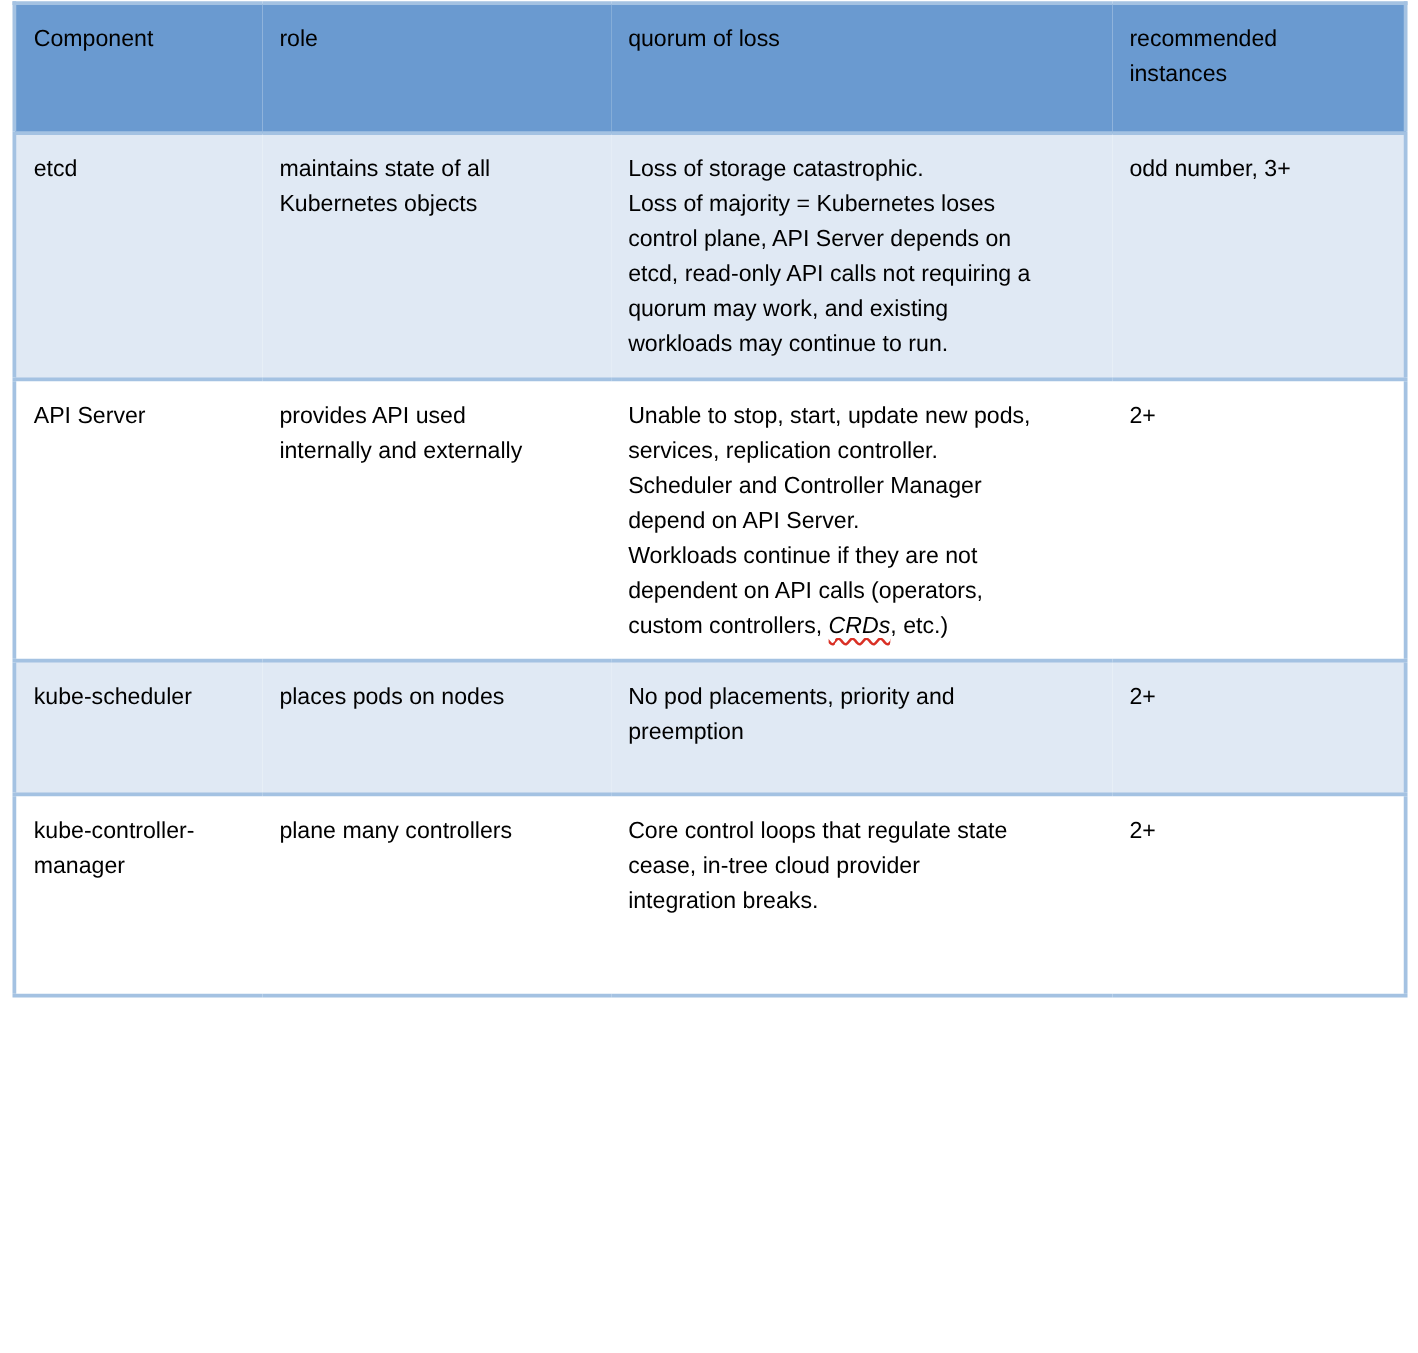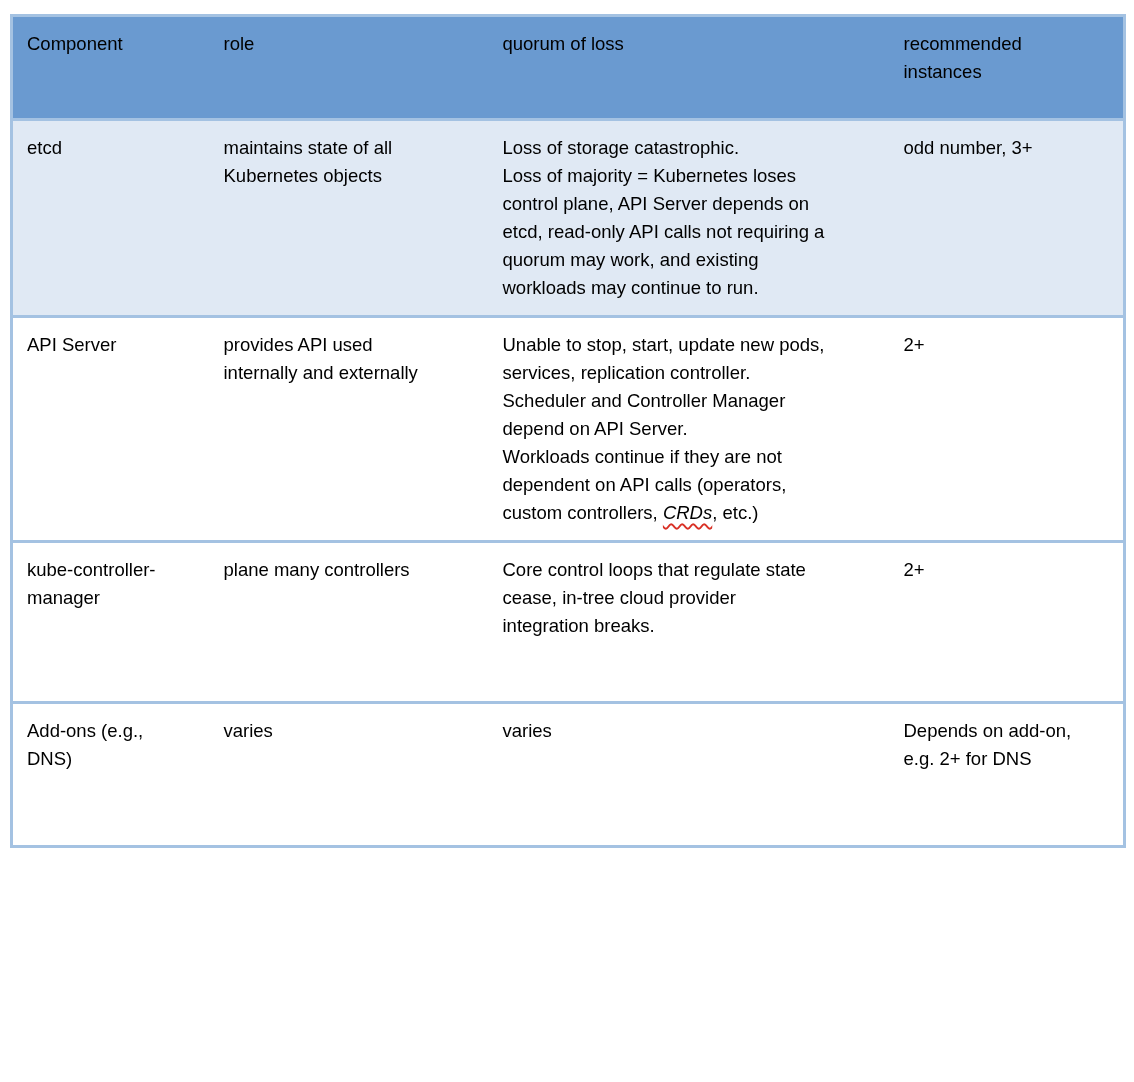--- a/index.html
+++ b/index.html
@@ -14,21 +14,21 @@
   *{box-sizing:border-box;}
   body{
     margin:0;
     background:var(--page_bg);
     font-family:"Liberation Sans","DejaVu Sans",sans-serif;
     color:var(--body_text);
   }
   .canvas{
     width:1134px;
     height:1082px;
-    padding:14px 11px 11px 10px;
+    padding:1px 11px 11px 10px;
     background:var(--page_bg);
   }
   table.k8s{
     width:1113px;
     table-layout:fixed;
     border-collapse:collapse;
     border:3px solid var(--border);
   }
   col.c1{width:198px}
   col.c2{width:279px}
@@ -103,31 +103,30 @@
 internally and externally</td>
         <td>Unable to stop, start, update new pods,
 services, replication controller.
 Scheduler and Controller Manager
 depend on API Server.
 Workloads continue if they are not
 dependent on API calls (operators,
 custom controllers, <span class="squiggle">CRDs</span>, etc.)</td>
         <td>2+</td>
       </tr>
+      <tr class="r2 alt">
+        <td>kube-scheduler</td>
+        <td>places pods on nodes</td>
+        <td>No pod placements, priority and
+preemption</td>
+        <td>2+</td>
+      </tr>
       <tr class="r3">
         <td>kube-controller-manager</td>
         <td>plane many controllers</td>
         <td>Core control loops that regulate state
 cease, in-tree cloud provider
 integration breaks.</td>
         <td>2+</td>
       </tr>
-      <tr class="r5">
-        <td>Add-ons (e.g.,
-DNS)</td>
-        <td>varies</td>
-        <td>varies</td>
-        <td>Depends on add-on,
-e.g. 2+ for DNS</td>
-      </tr>
     </tbody>
   </table>
 </div>
 
 </body></html>

